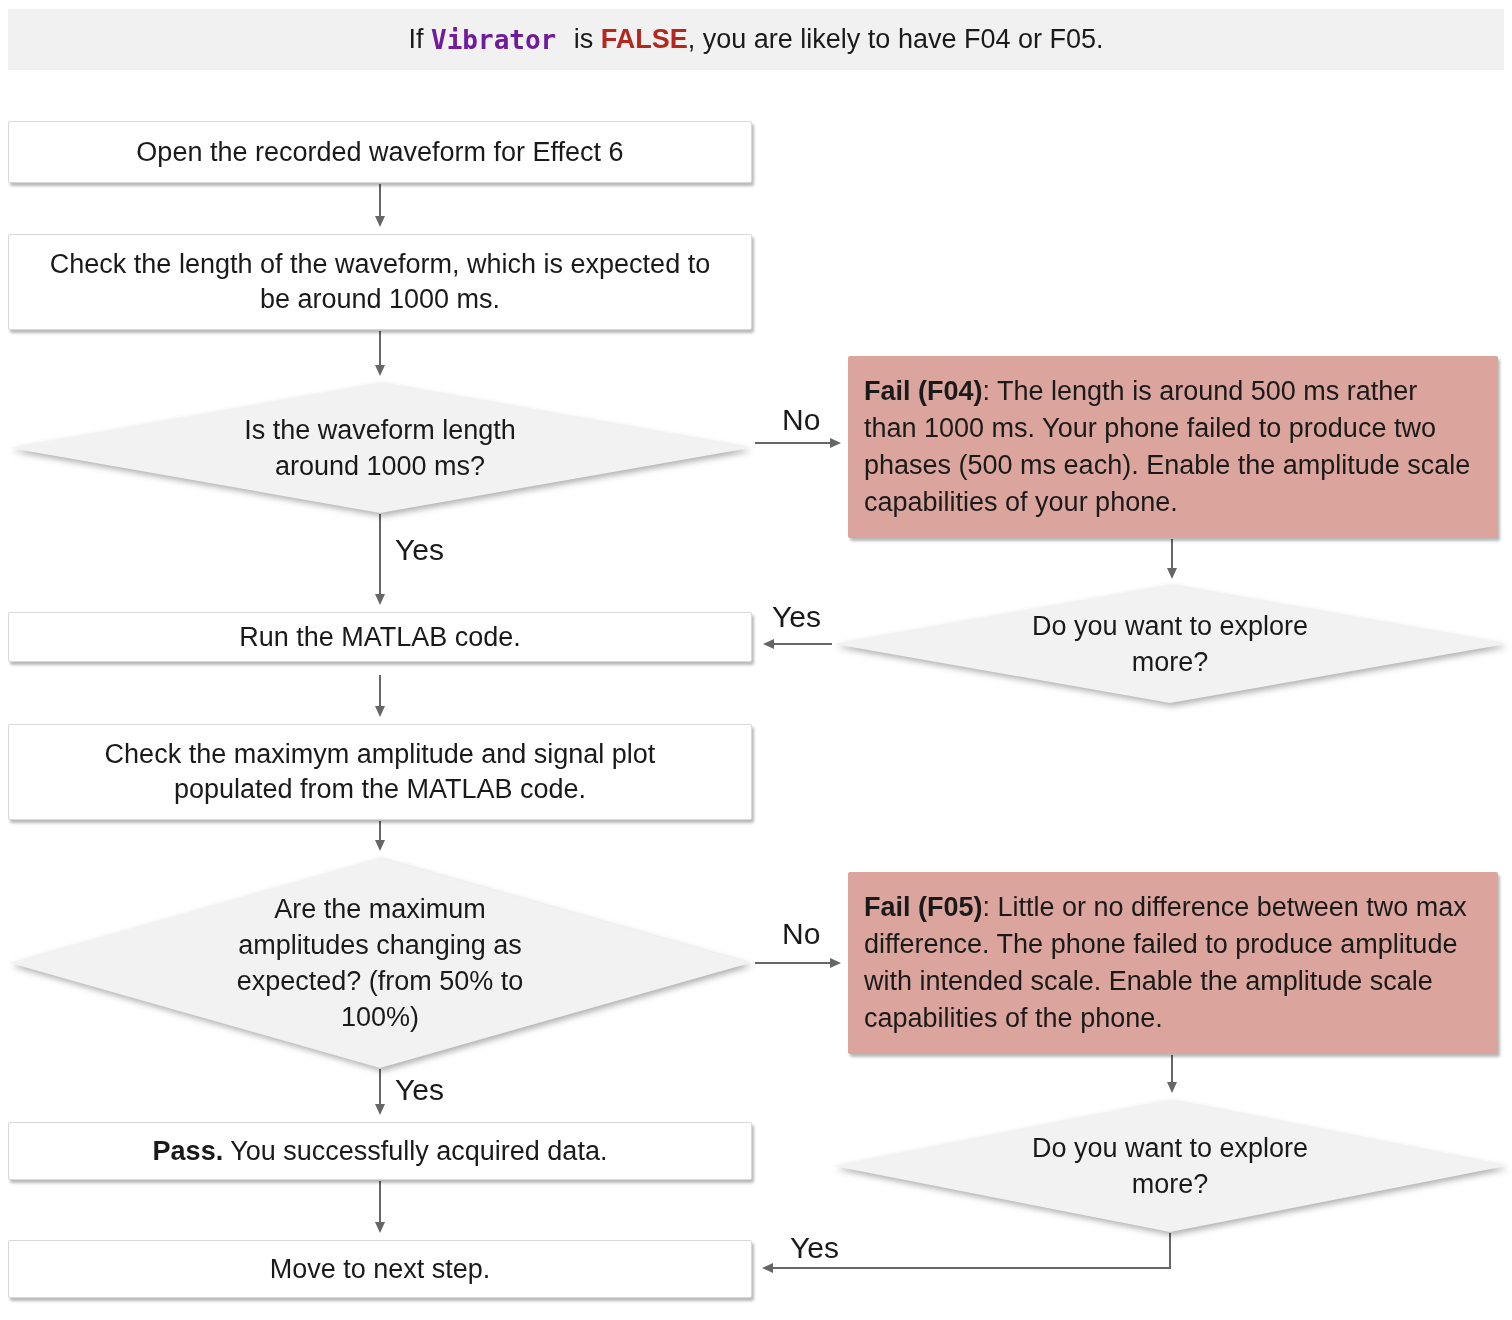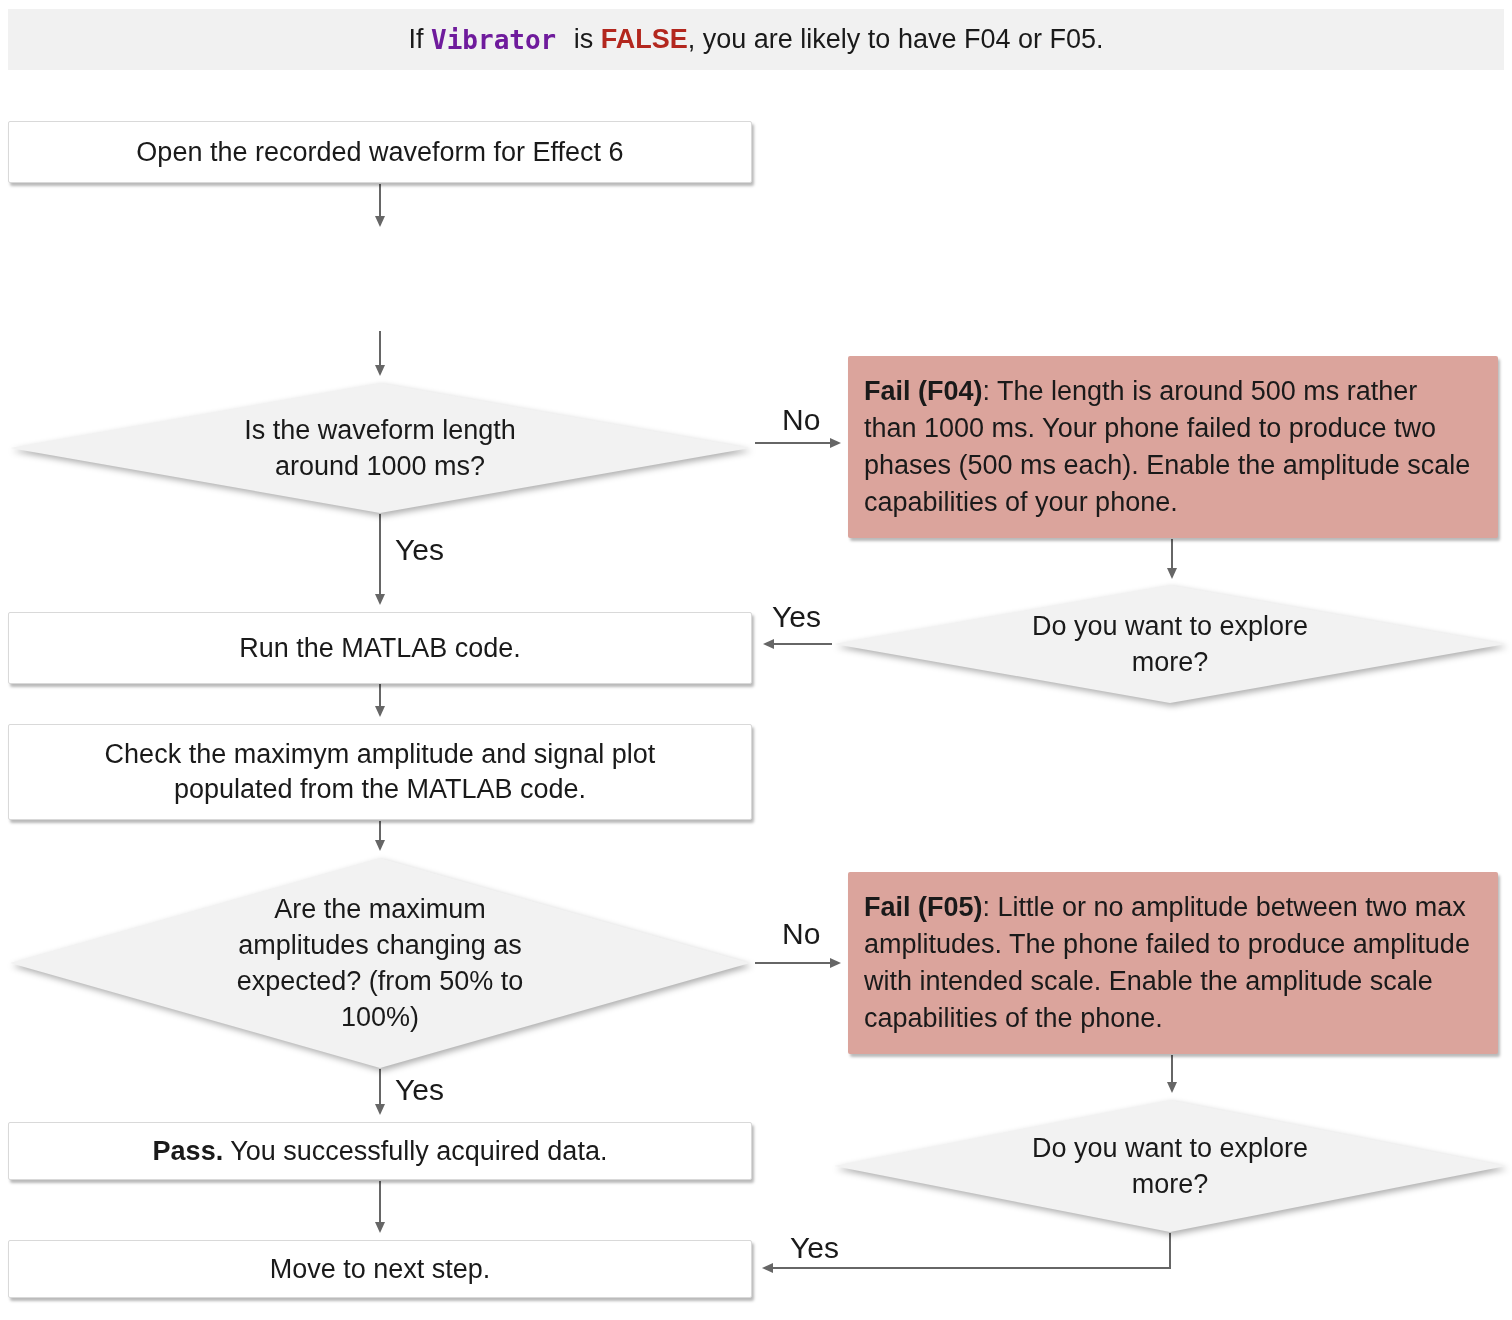--- a/index.html
+++ b/index.html
@@ -109,28 +109,31 @@
     <line x1="380" y1="1069" x2="380" y2="1113" marker-end="url(#ah)"></line>
     <line x1="1172" y1="1055" x2="1172" y2="1091" marker-end="url(#ah)"></line>
     <line x1="380" y1="1181" x2="380" y2="1231" marker-end="url(#ah)"></line>
     <polyline points="1170,1233 1170,1268 764,1268" marker-end="url(#ah)"></polyline>
   </svg>
 
   <div class="node" style="left:8px;top:121px;width:744px;height:62px;">
     <span class="wrap">Open the recorded waveform for Effect 6</span>
   </div>
 
+  <div class="node" style="left:8px;top:234px;width:744px;height:96px;">
+    <span class="wrap" style="max-width:670px;">Check the length of the waveform, which is expected to be around 1000 ms.</span>
+  </div>
 
   <div class="diamond-wrap" style="left:10px;top:383px;width:740px;height:130px;">
     <div class="diamond">
       <span class="wrap" style="max-width:330px;">Is the waveform length around 1000 ms?</span>
     </div>
   </div>
 
-  <div class="node" style="left:8px;top:612px;width:744px;height:72px;">
+  <div class="node" style="left:8px;top:612px;width:744px;height:50px;">
     <span class="wrap">Run the MATLAB code.</span>
   </div>
 
   <div class="node" style="left:8px;top:724px;width:744px;height:96px;">
     <span class="wrap" style="max-width:640px;">Check the maximym amplitude and signal plot populated from the MATLAB code.</span>
   </div>
 
   <div class="diamond-wrap" style="left:10px;top:858px;width:740px;height:210px;">
     <div class="diamond">
       <span class="wrap" style="max-width:305px;">Are the maximum amplitudes changing as expected? (from 50% to 100%)</span>
@@ -149,21 +152,21 @@
     <span class="bold">Fail (F04)</span><span>: The length is around 500 ms rather than 1000 ms. Your phone failed to produce two phases (500 ms each). Enable the amplitude scale capabilities of your phone.</span>
   </div>
 
   <div class="diamond-wrap" style="left:834px;top:585px;width:672px;height:118px;">
     <div class="diamond">
       <span class="wrap" style="max-width:300px;">Do you want to explore more?</span>
     </div>
   </div>
 
   <div class="fail" style="left:848px;top:872px;width:650px;height:182px;">
-    <span class="bold">Fail (F05)</span><span>: Little or no amplitude between two max amplitudes. The phone failed to produce amplitude with intended scale. Enable the amplitude scale capabilities of the phone.</span>
+    <span class="bold">Fail (F05)</span><span>: Little or no difference between two max difference. The phone failed to produce amplitude with intended scale. Enable the amplitude scale capabilities of the phone.</span>
   </div>
 
   <div class="diamond-wrap" style="left:834px;top:1100px;width:672px;height:132px;">
     <div class="diamond">
       <span class="wrap" style="max-width:300px;">Do you want to explore more?</span>
     </div>
   </div>
 
   <div class="edge-label" style="left:782px;top:406px;">No</div>
   <div class="edge-label" style="left:395px;top:536px;">Yes</div>

